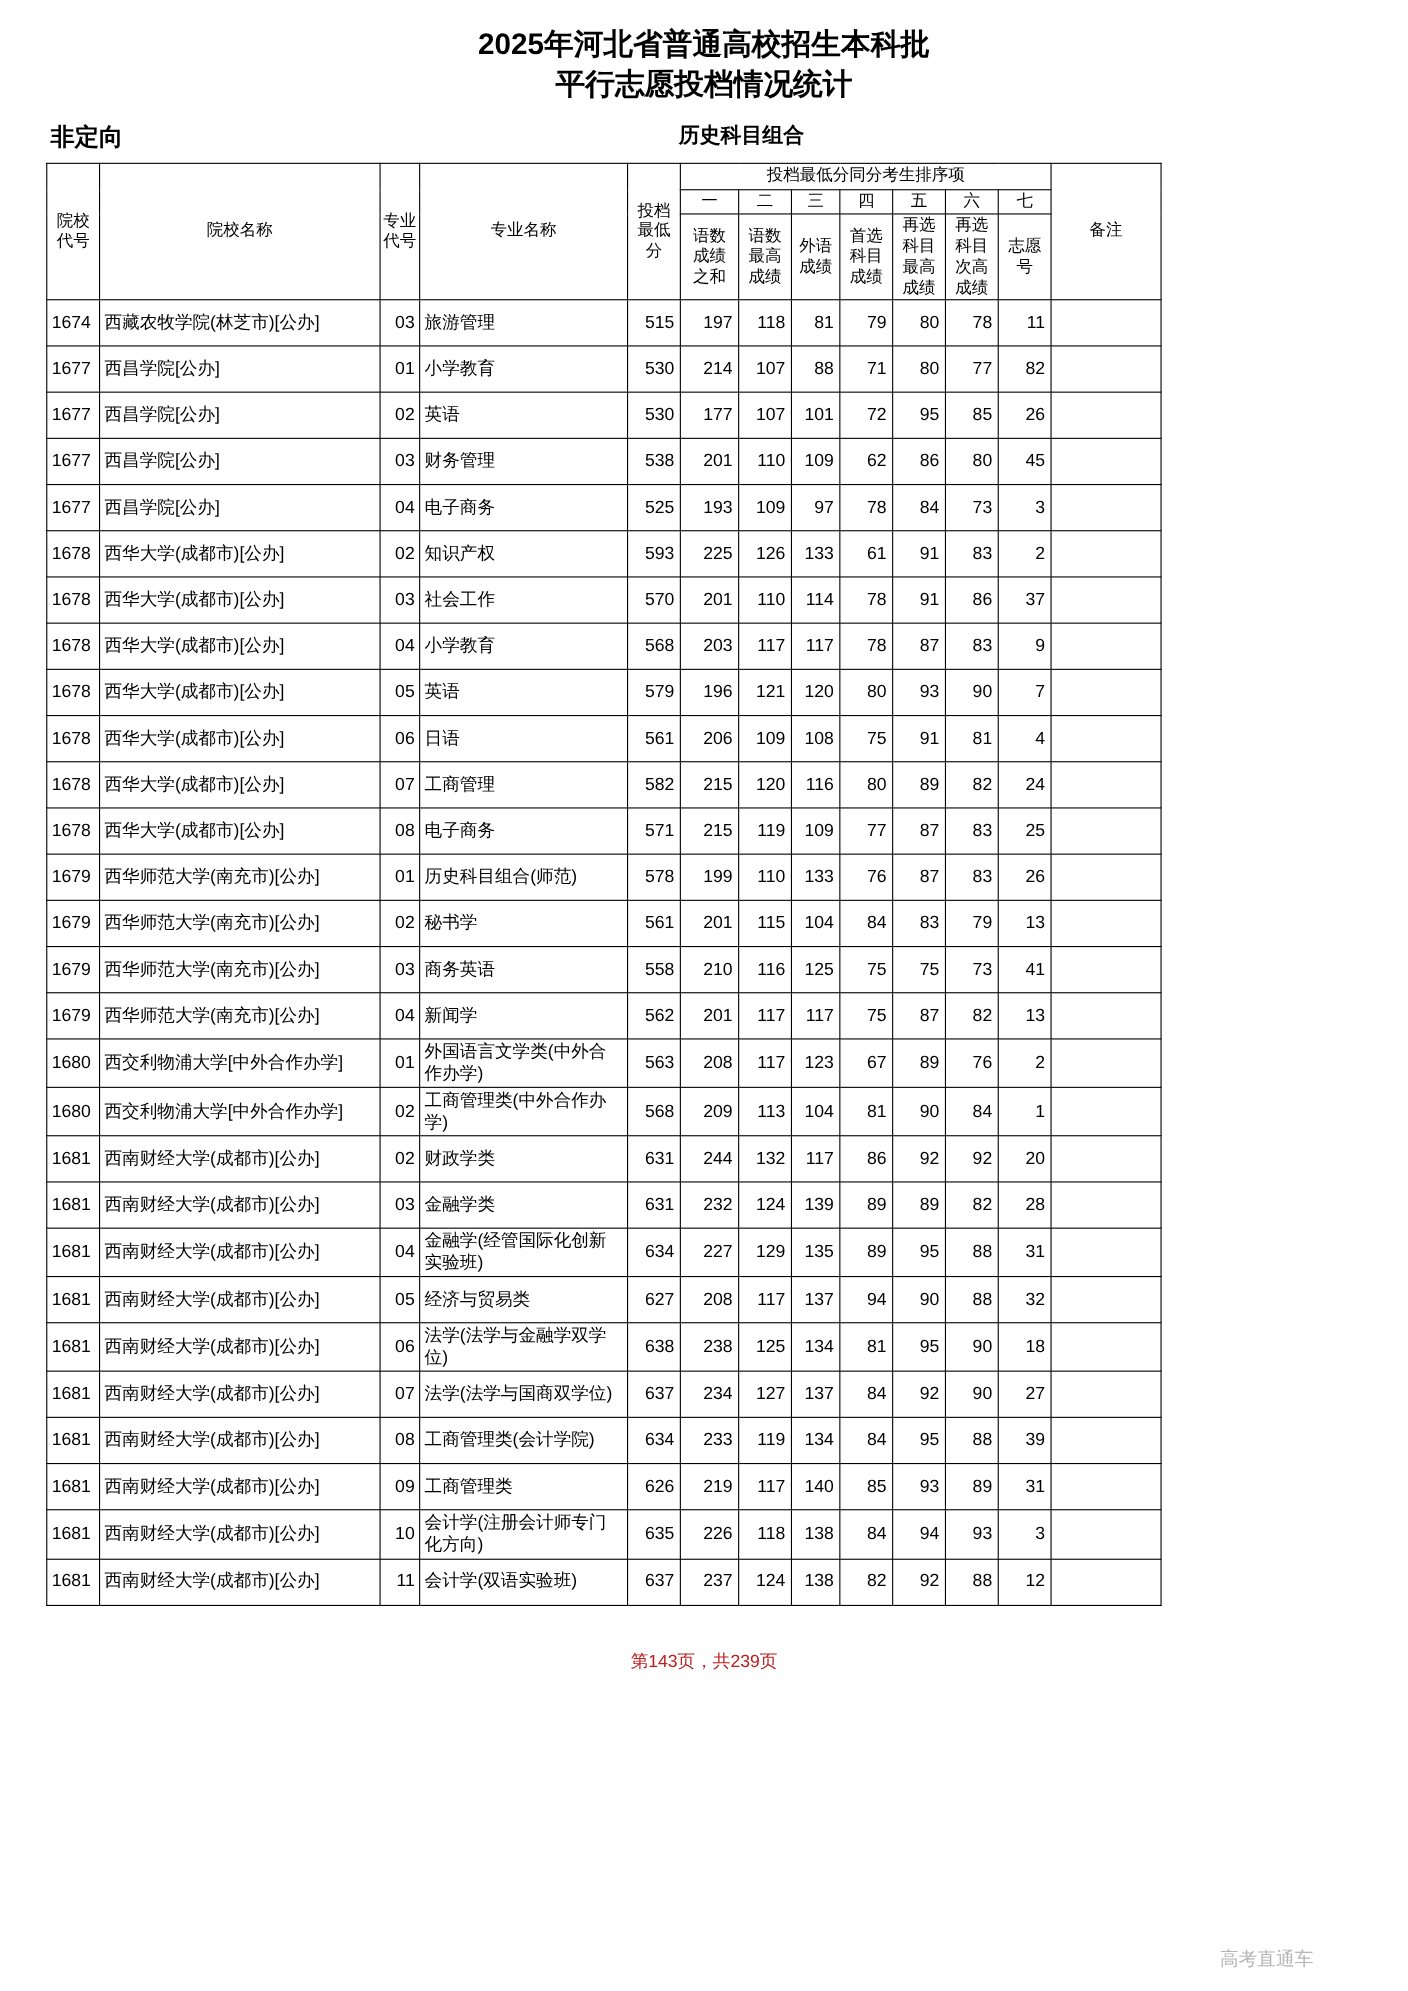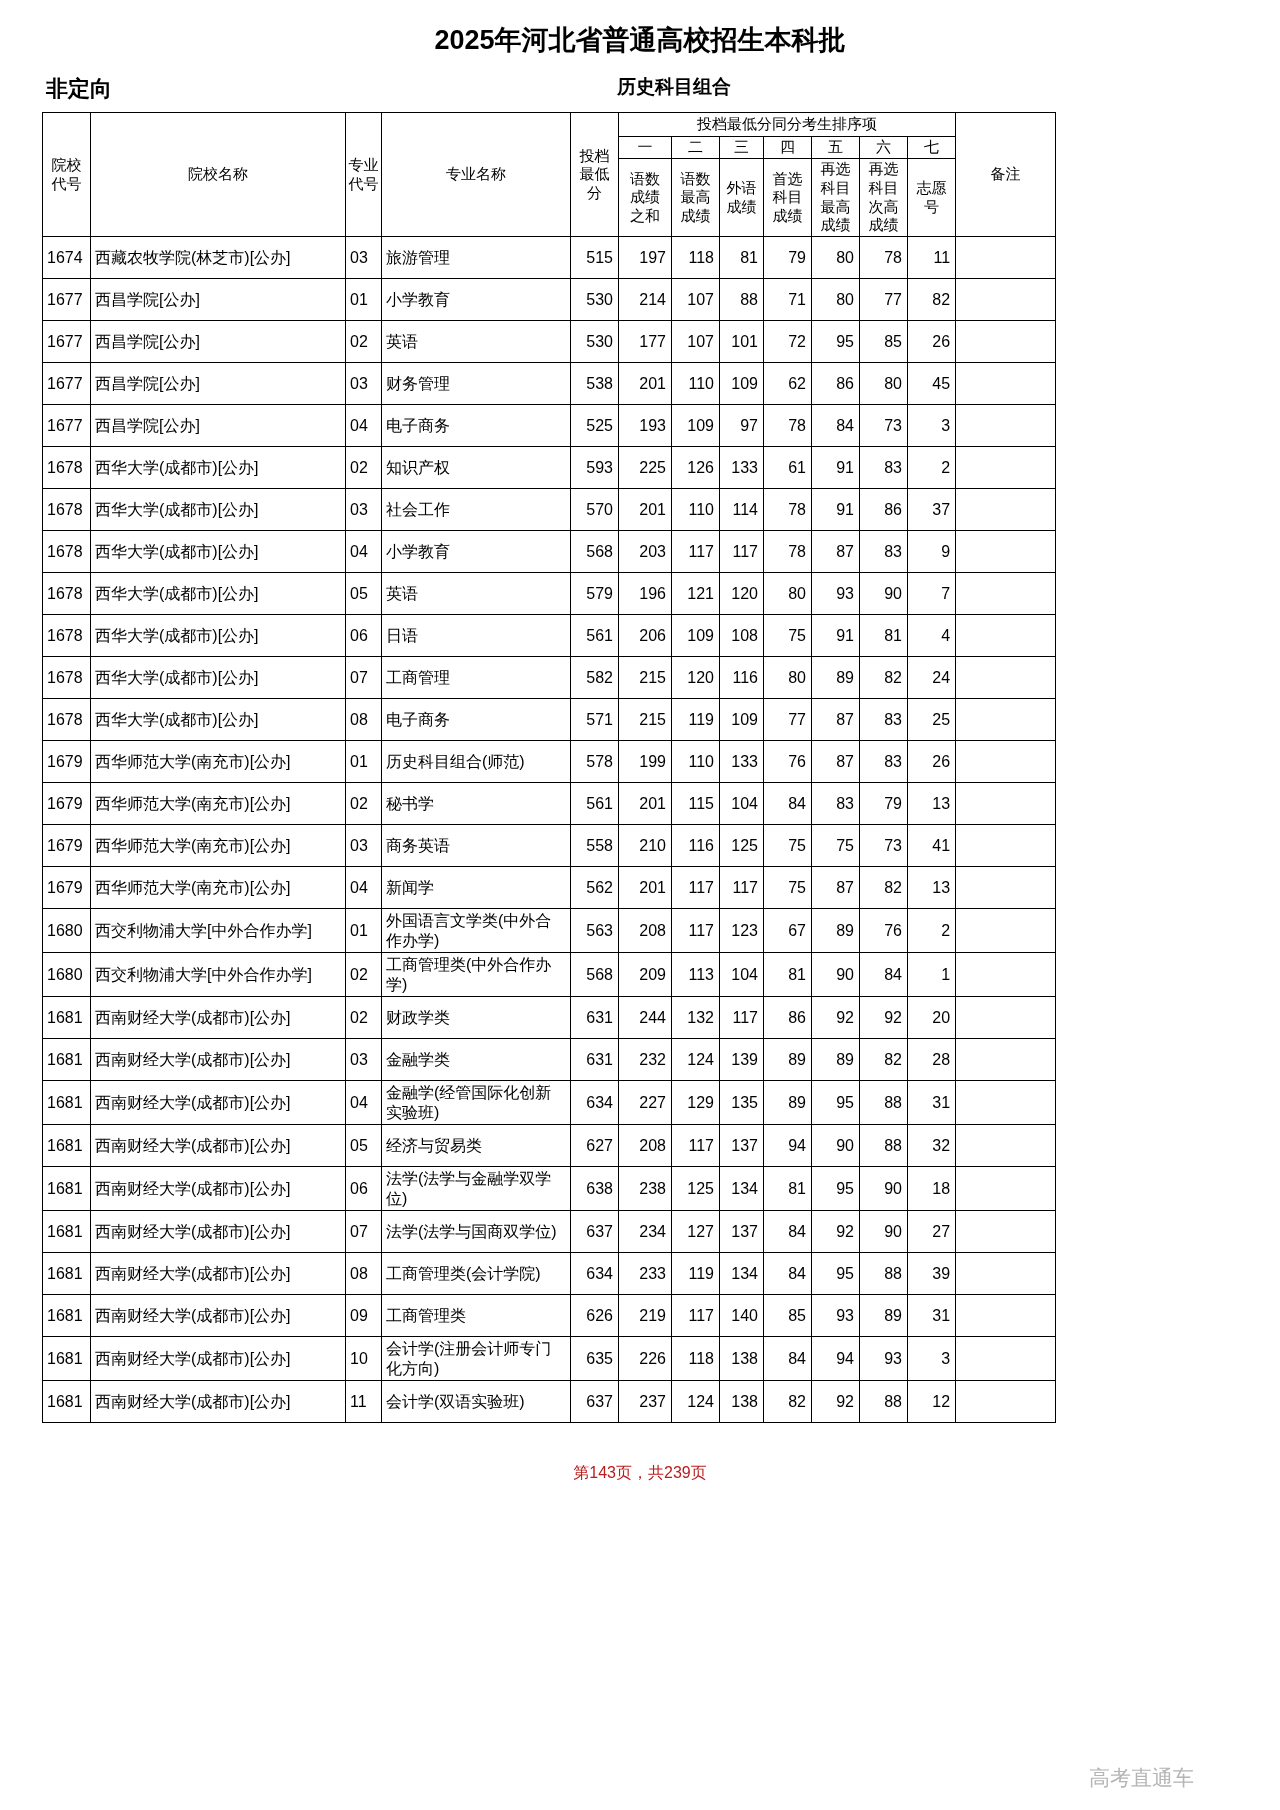--- a/index.html
+++ b/index.html
@@ -53,42 +53,43 @@
   .stats thead tr.hr2 th { height: 22px; }
   .stats thead tr.hr3 th { height: 76px; }
   .stats td {
     font-size: 16px;
     line-height: 1.22;
     padding: 2px 4px;
     word-break: break-all;
   }
   .stats tbody td { height: 42px; }
   .stats td.num    { text-align: right; padding-right: 5px; }
-  .stats td.center { text-align: left; }
+  .stats td.center { text-align: right; }
   .stats td.left   { text-align: left; }
 
   .footer {
     text-align: center;
     margin-top: 40px;
     font-size: 16px;
     color: #b91c1c;
   }
   .watermark {
     position: absolute;
     right: 86px;
     bottom: 18px;
-    font-size: 21px;
+    font-size: 17px;
     color: #b5b5b5;
   }
 </style>
 </head>
 <body>
 
 <div class="title">
   <div>2025年河北省普通高校招生本科批</div>
+  <div>平行志愿投档情况统计</div>
 </div>
 
 <div class="labels">
   <span class="label-left">非定向</span>
   <span class="label-right">历史科目组合</span>
 </div>
 
 <table class="stats">
   <colgroup>
     <col style="width:48px">

